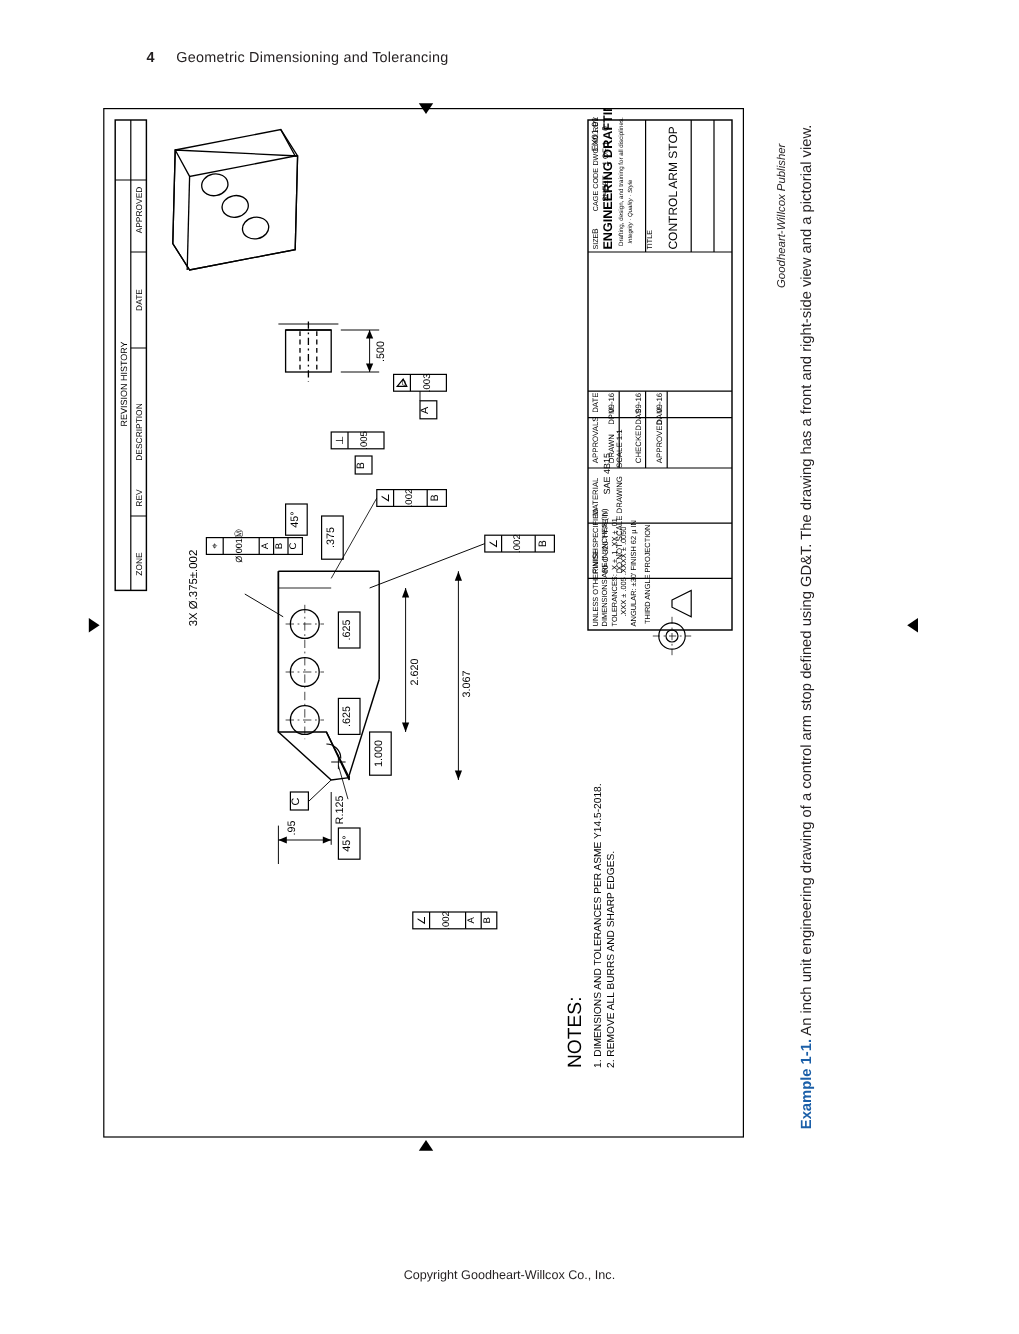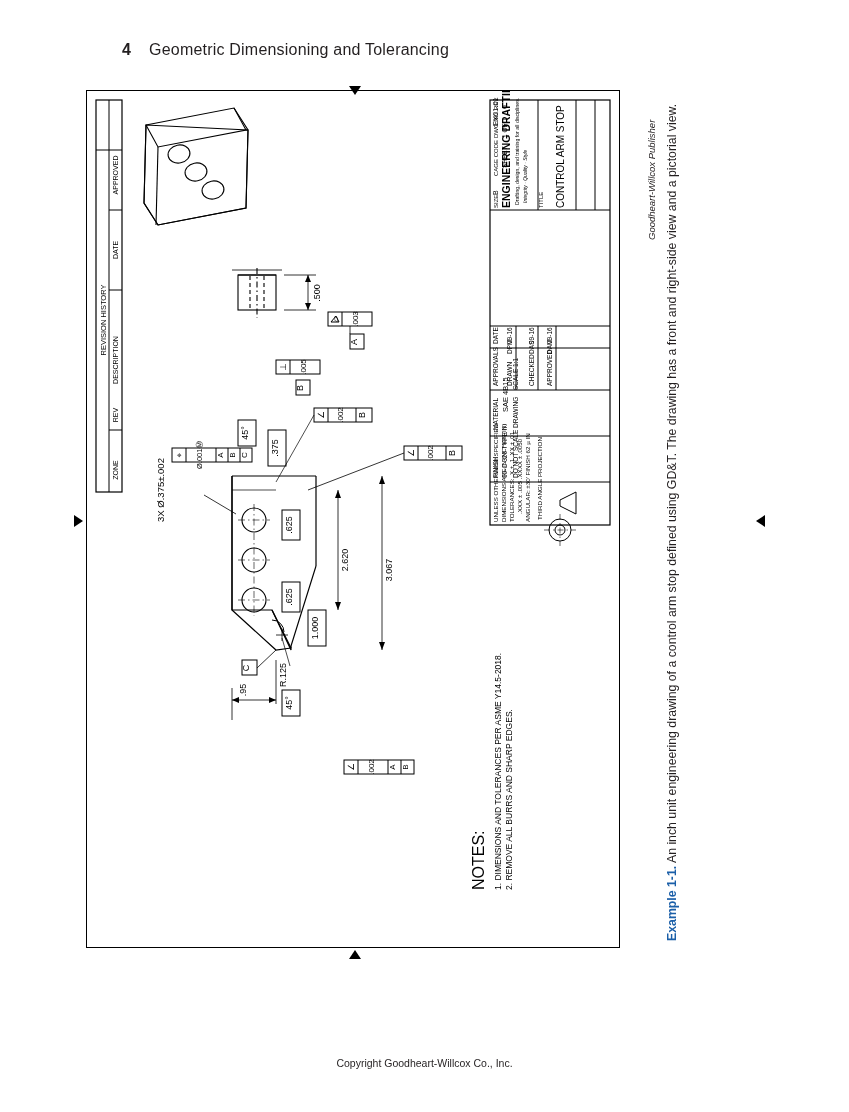--- a/index.html
+++ b/index.html
@@ -1,20 +1,20 @@
 <!DOCTYPE html>
 <html><head>
 <meta charset="utf-8">
 <style>
   html,body{margin:0;padding:0;background:#ffffff;}
   body{width:849px;height:1112px;position:relative;font-family:"Liberation Sans",sans-serif;color:#000;}
   .page{position:absolute;inset:0;}
 
   
-  .pg-header{position:absolute;left:122px;top:41px;font-size:16px;color:#231f20;letter-spacing:.2px;}
+  .pg-header{position:absolute;left:122px;top:41px;font-size:12px;color:#231f20;letter-spacing:.2px;}
   .pg-header .num{font-weight:bold;margin-right:18px;}
 
   
   .pg-footer{position:absolute;left:0;right:0;top:1057px;text-align:center;font-size:10.5px;color:#231f20;}
 
   
   .fig{position:absolute;left:86px;top:90px;width:534px;height:858px;border:1.6px solid #000;box-sizing:border-box;}
 
   
   .cmark{position:absolute;width:0;height:0;}

